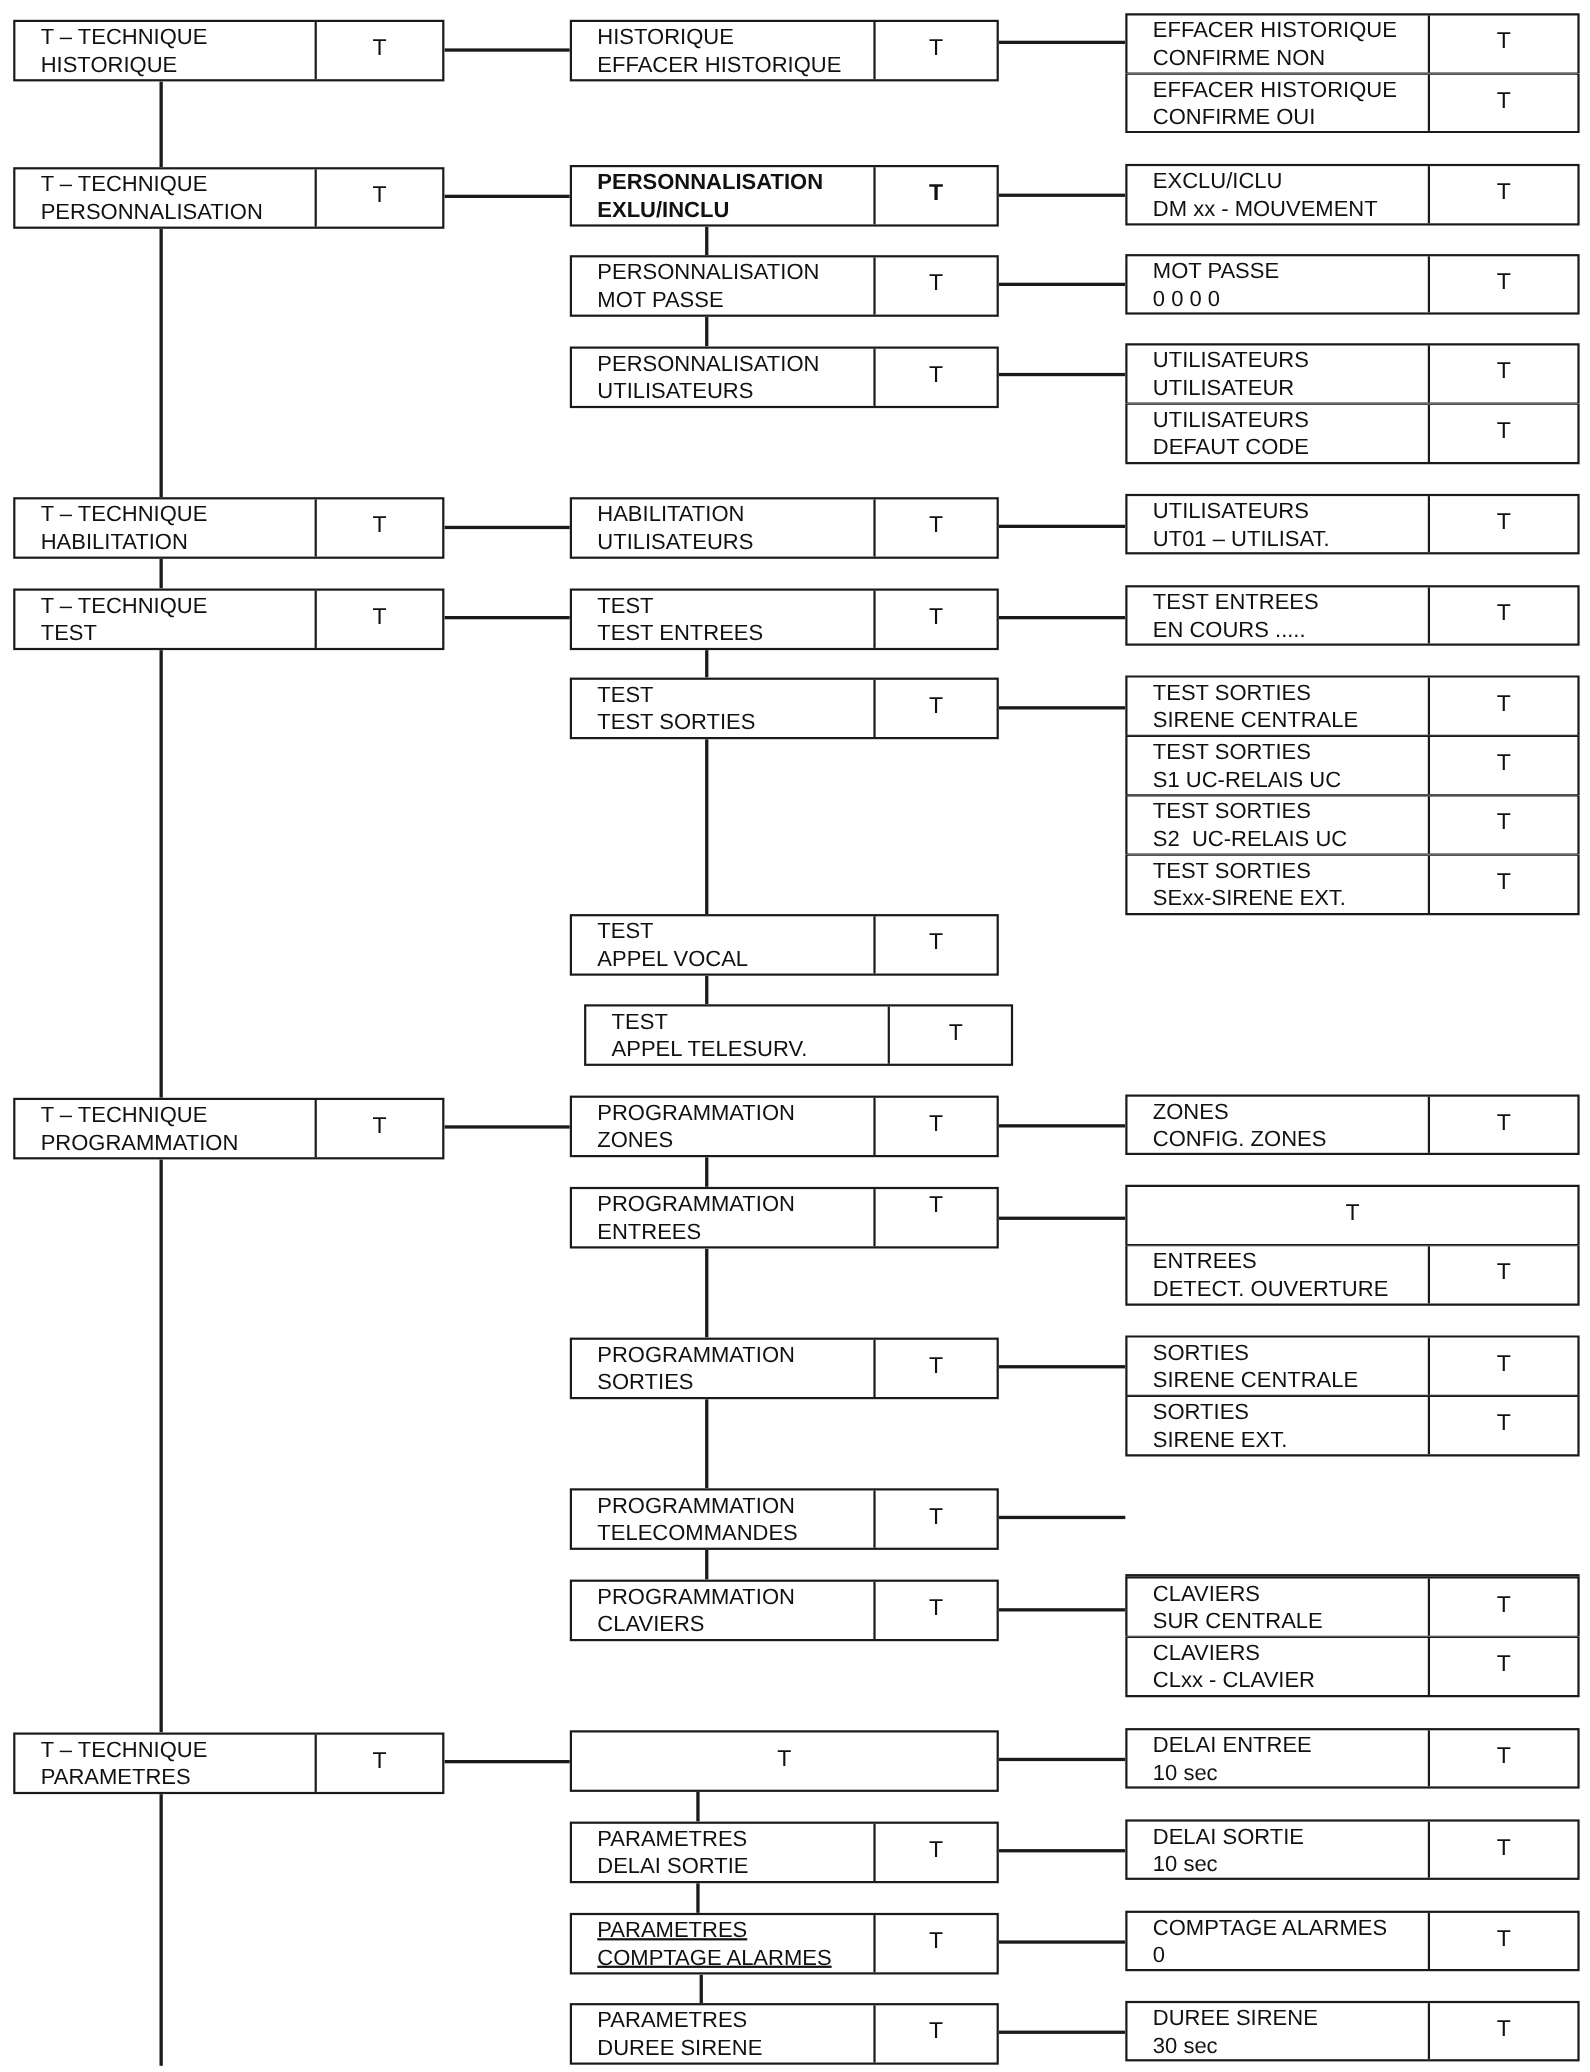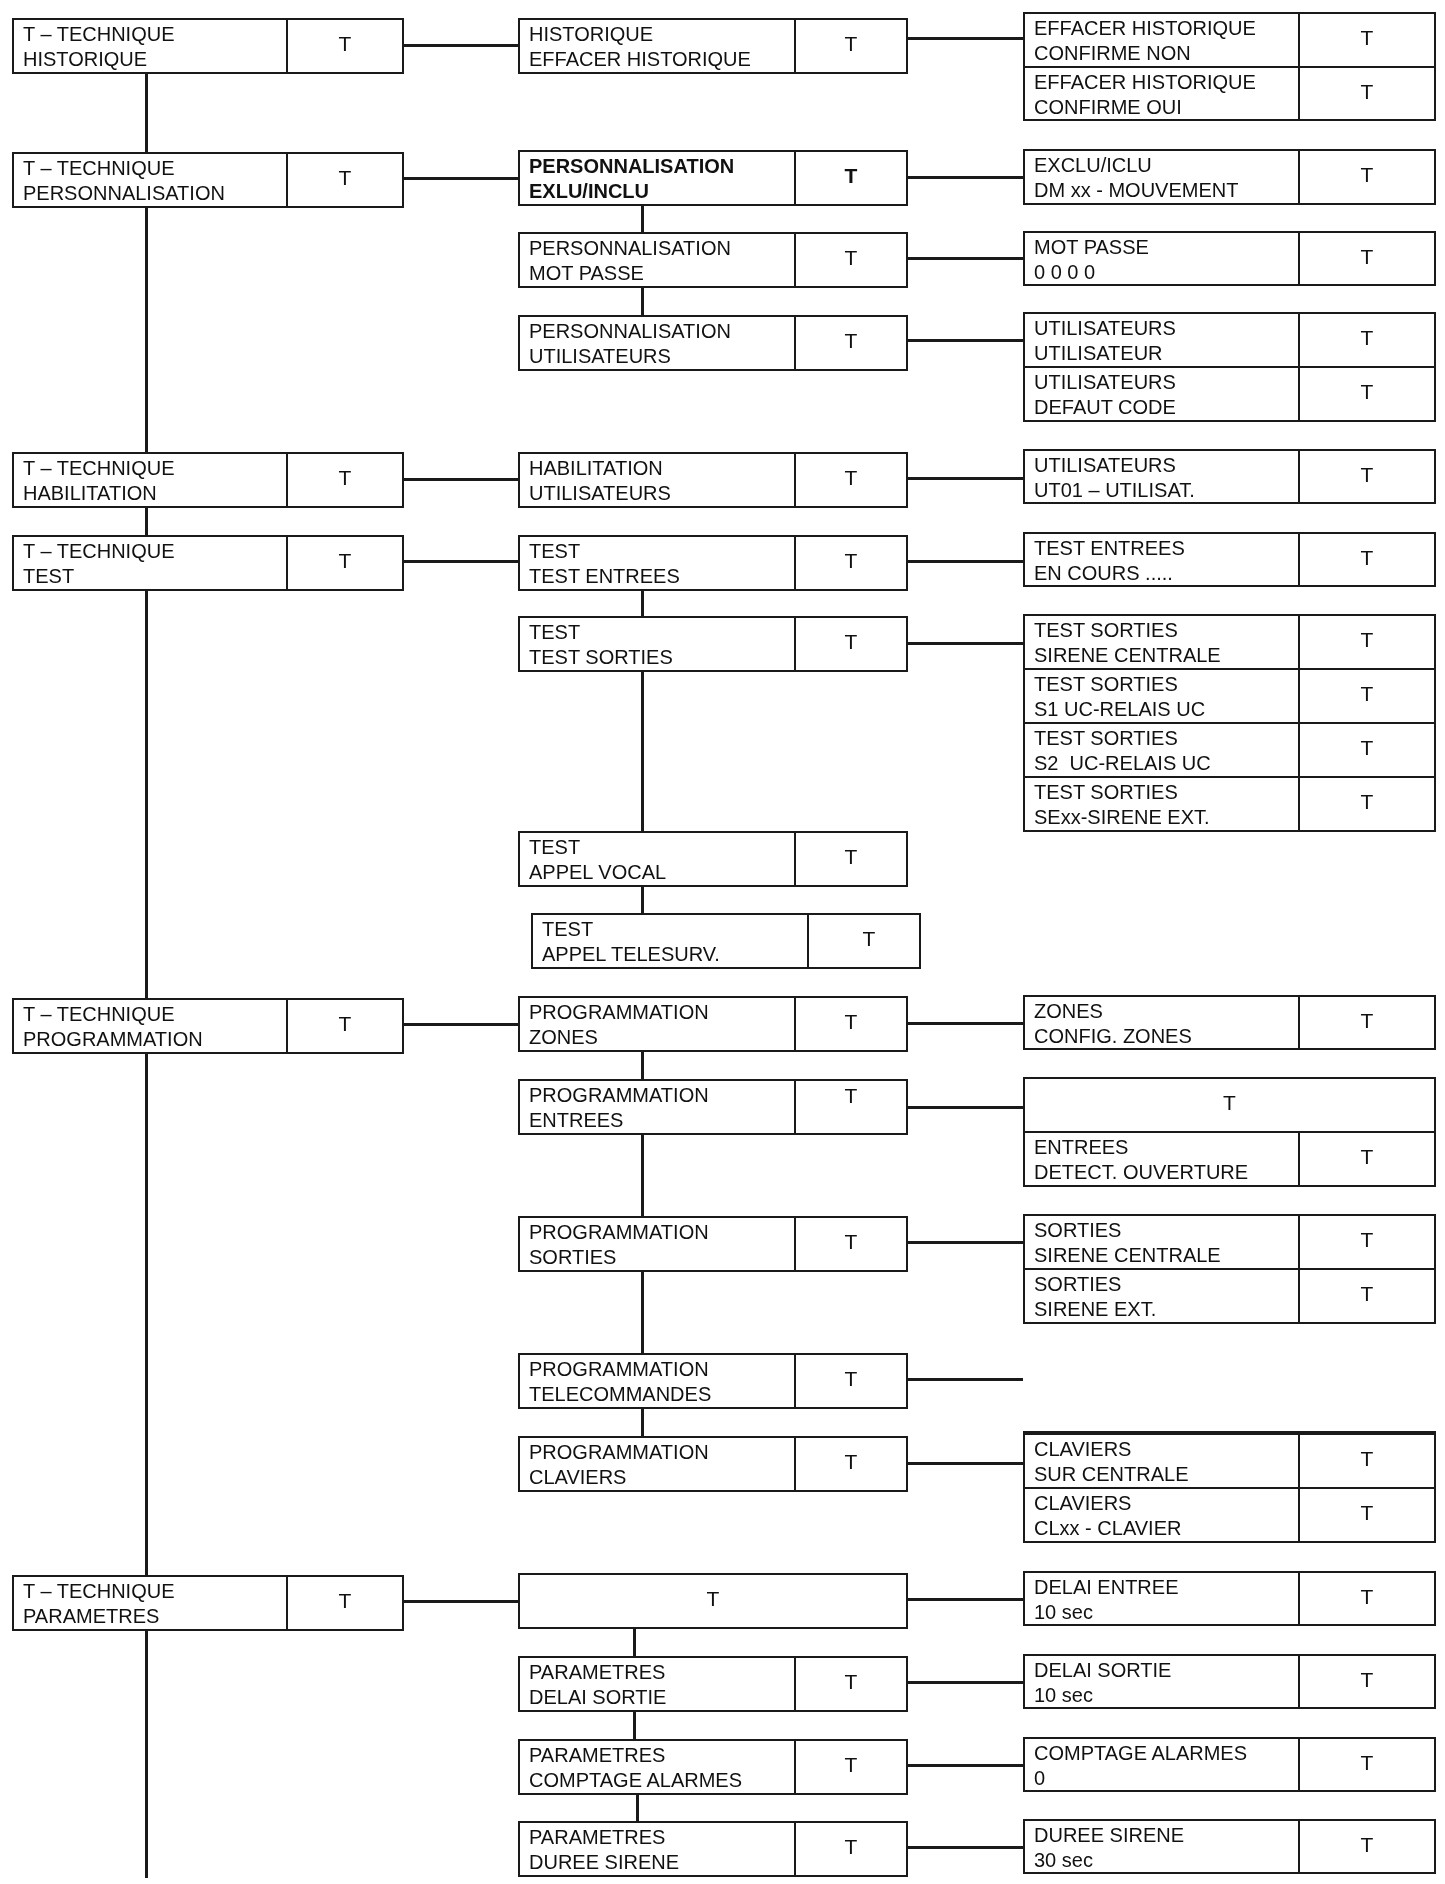--- a/index.html
+++ b/index.html
@@ -2,21 +2,21 @@
 <html><head>
 <meta charset="utf-8">
 <style>
   html, body { margin: 0; padding: 0; background: #ffffff; }
   body { width: 1445px; height: 1884px; position: relative; overflow: hidden;
          font-family: "Liberation Sans", sans-serif; color: #111; }
   #diagram { position: absolute; left: 0; top: 0; width: 1445px; height: 1884px; }
   .node { position: absolute; box-sizing: border-box; border: 2px solid #1a1a1a;
           display: flex; background: #fff; }
   .node .label { box-sizing: border-box; border-right: 2px solid #1a1a1a;
-                 padding: 2px 0 0 9px; font-size: 20px; line-height: 25px;
+                 padding: 2px 0 0 23px; font-size: 20px; line-height: 25px;
                  white-space: pre; overflow: hidden; }
   .node .key { flex: 1; display: flex; align-items: center; justify-content: center;
                font-size: 21px; padding-bottom: 4px; }
   .node.stack-top { border-bottom-width: 1px; }
   .node.stack-bottom { border-top-width: 1px; }
   .line { position: absolute; background: #1a1a1a; }
 </style>
 </head>
 <body>
 
@@ -318,21 +318,21 @@
     <div class="key">T</div>
   </div>
 
   <div class="node" style="left: 1023px; top: 1654px; width: 413px; height: 55px;">
     <div class="label" style="width: 275px;"><span>DELAI SORTIE</span>
 <span>10 sec</span></div>
     <div class="key">T</div>
   </div>
 
   <div class="node" style="left: 518px; top: 1739px; width: 390px; height: 56px;">
-    <div class="label" style="width: 276px;"><span>PARAMETRES</span>
+    <div class="label" style="width: 276px; text-decoration: underline;"><span>PARAMETRES</span>
 <span>COMPTAGE ALARMES</span></div>
     <div class="key">T</div>
   </div>
 
   <div class="node" style="left: 1023px; top: 1737px; width: 413px; height: 55px;">
     <div class="label" style="width: 275px;"><span>COMPTAGE ALARMES</span>
 <span>0</span></div>
     <div class="key">T</div>
   </div>
 

